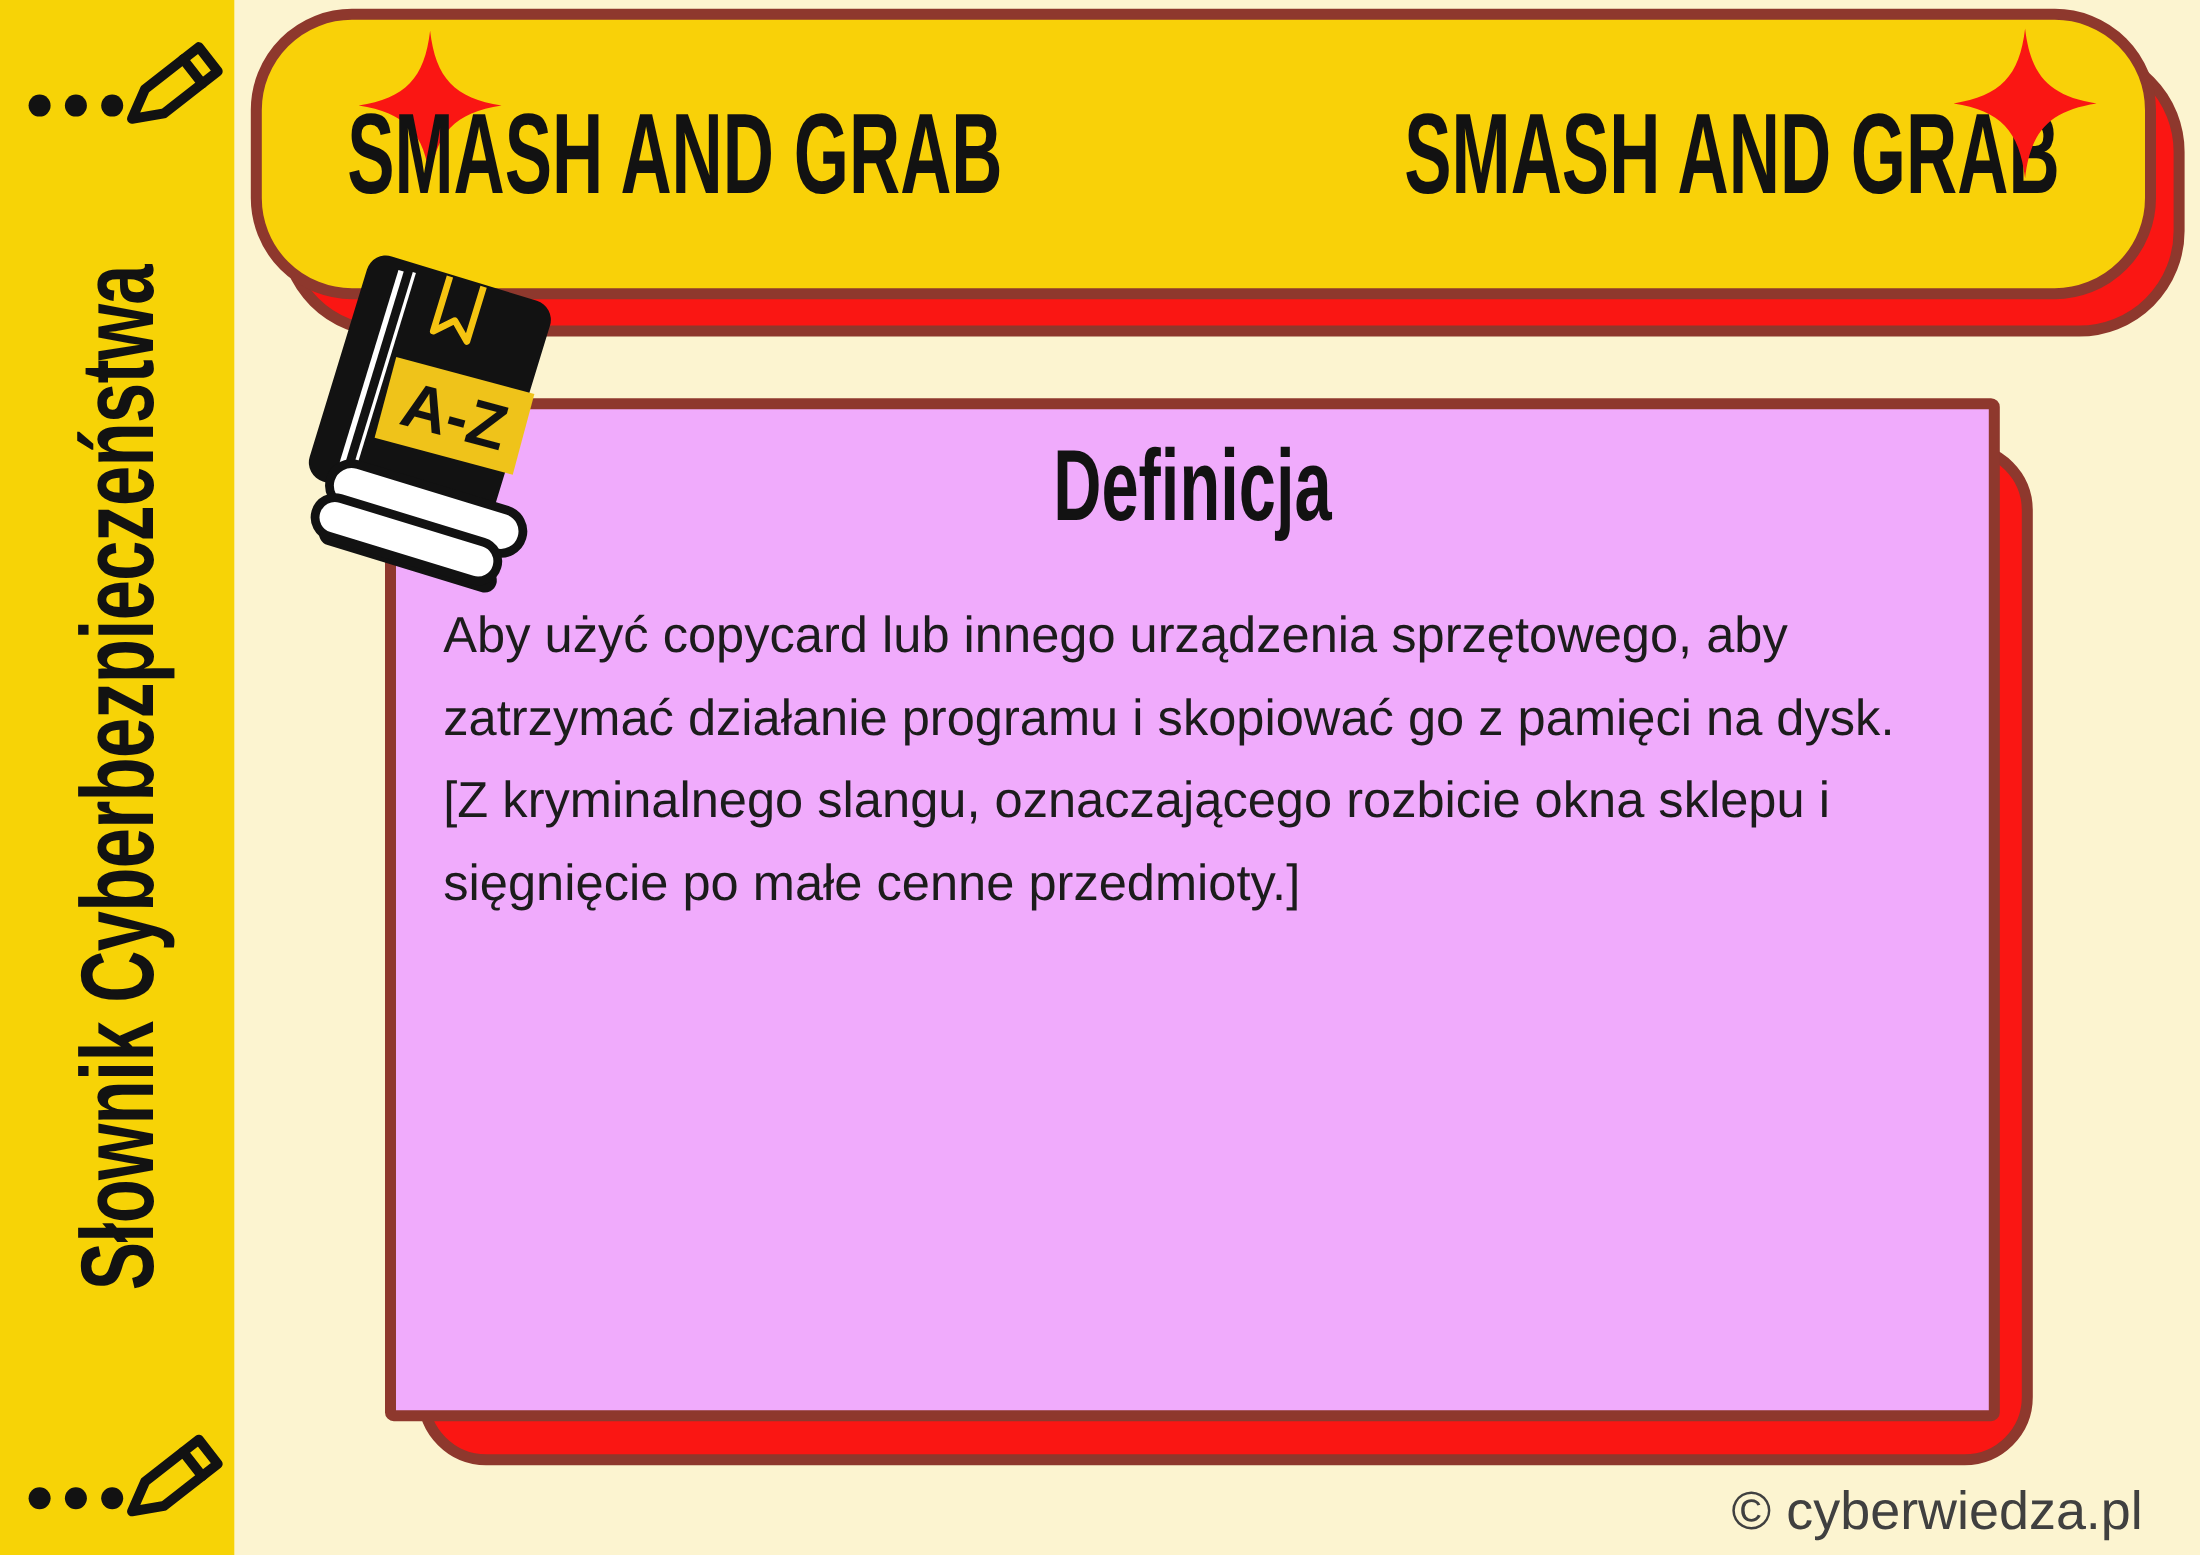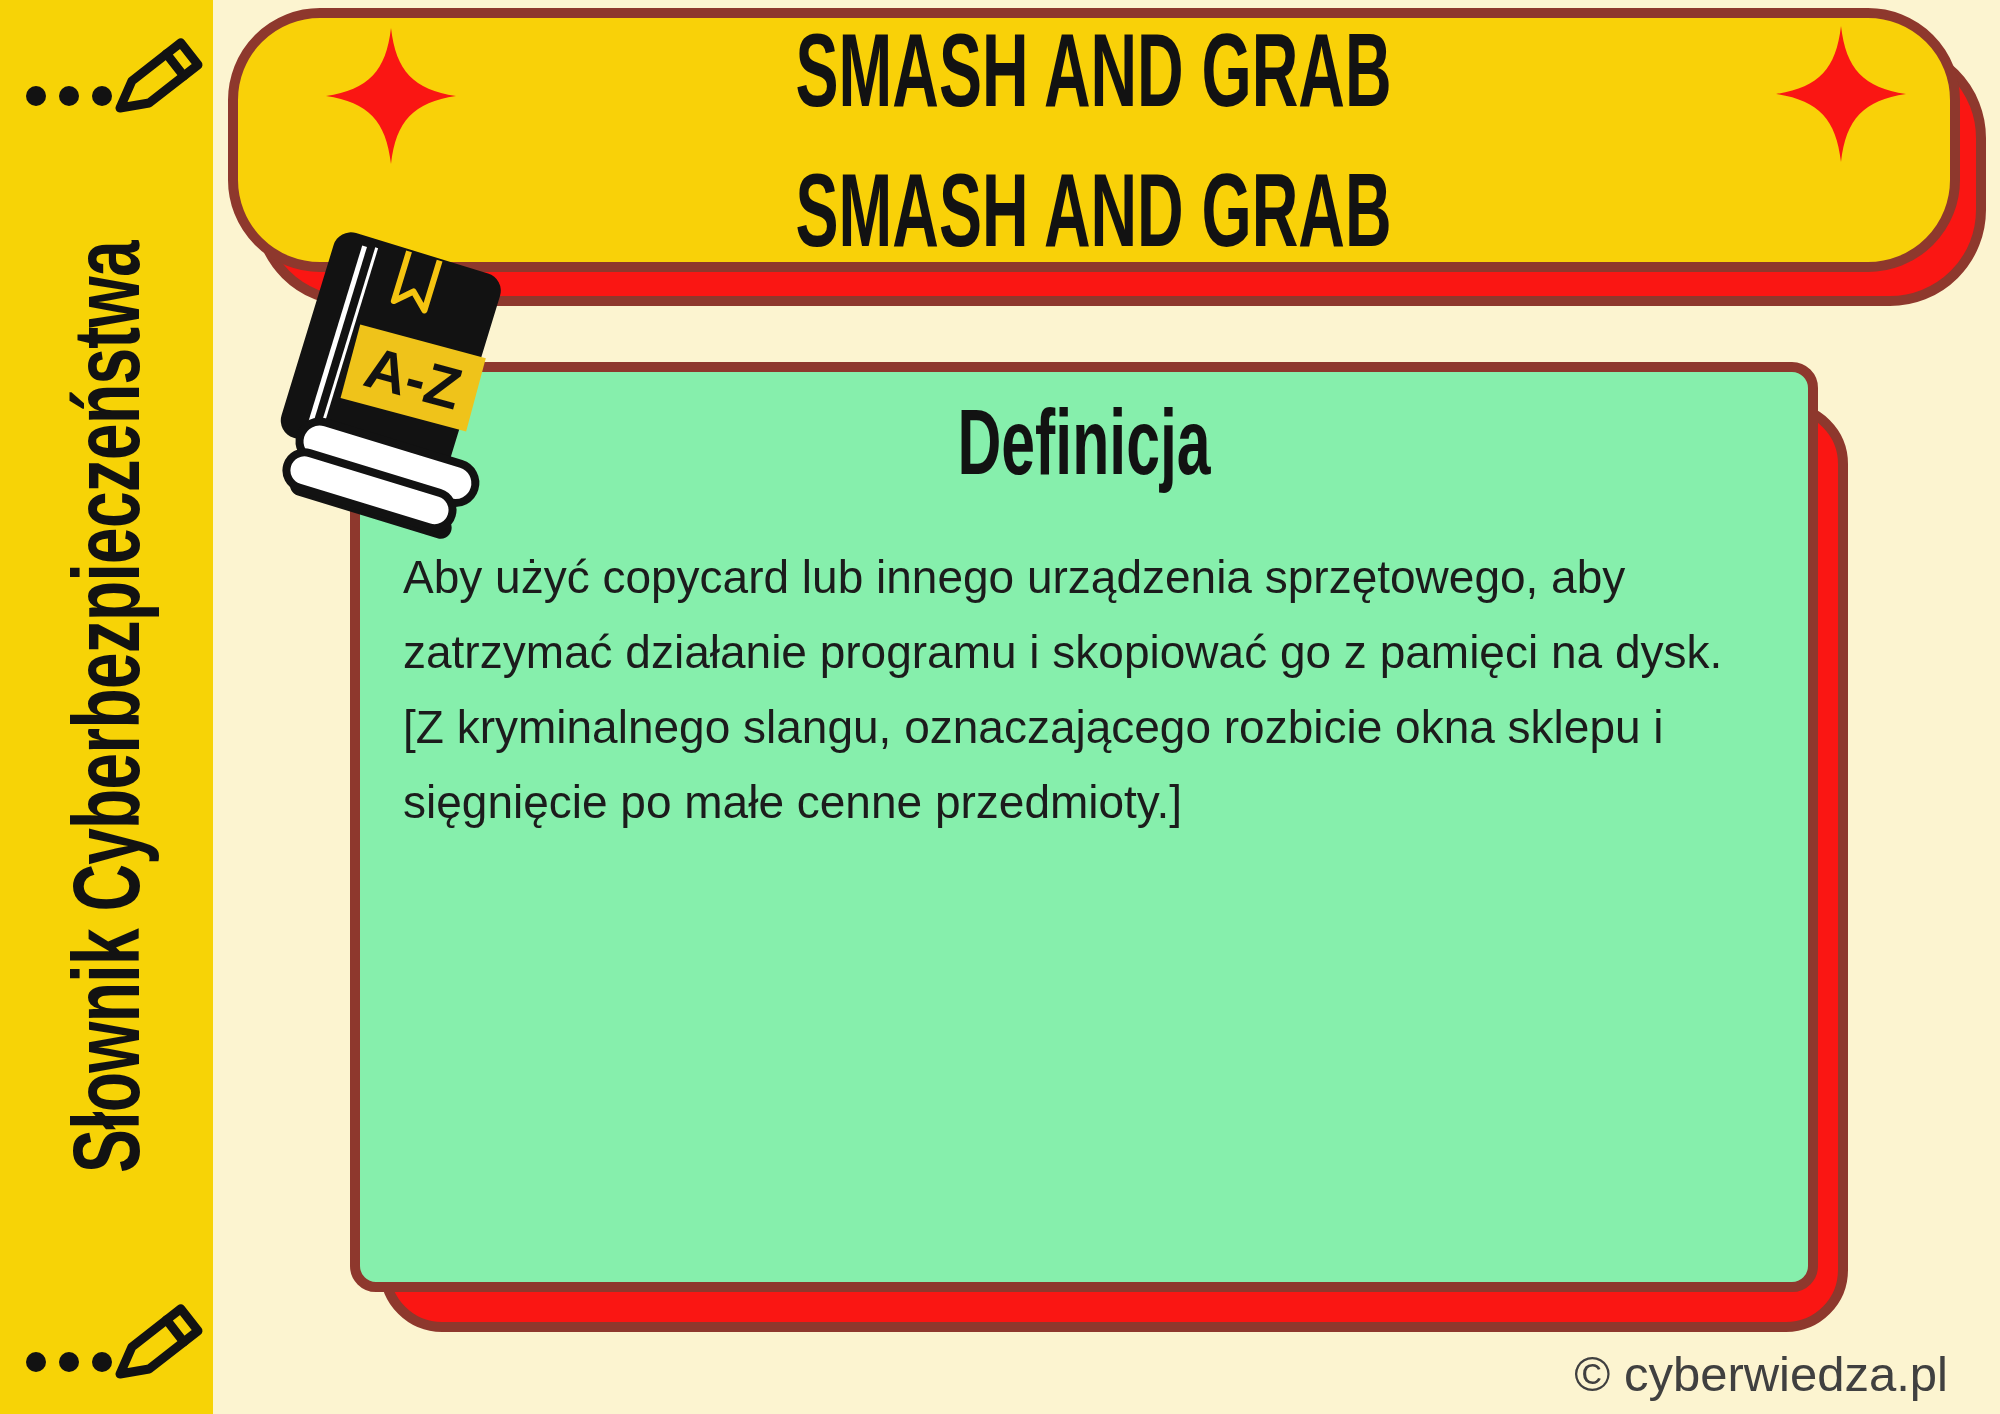--- a/index.html
+++ b/index.html
@@ -19,30 +19,30 @@
     transform:translate(-50%,-50%) rotate(-90deg) scaleX(0.70);
     white-space:nowrap;font-weight:bold;font-size:94px;letter-spacing:-1px;color:#121212;
   }
   
   .sticker{position:absolute;}
   .sticker .shadow{position:absolute;background:#FA1613;border:10px solid #8E382D;}
   .sticker .face{position:absolute;inset:0;border:10px solid #8E382D;}
   
   .banner{left:228px;top:8px;width:1732px;height:264px;z-index:1;}
   .banner .shadow{left:26px;top:34px;right:-26px;bottom:-34px;border-radius:96px;}
-  .banner .face{background:#F9D108;border-radius:92px;display:flex;flex-direction:column;align-items:center;justify-content:center;}
+  .banner .face{background:#F9D108;border-radius:92px;display:flex;flex-direction:row;align-items:center;justify-content:center;}
   .banner-title{font-weight:bold;font-size:104px;line-height:1;transform:scaleX(0.62);white-space:nowrap;}
   .banner-divider{width:1570px;height:6px;background:#121212;margin:16px 0 20px 0;}
   .sparkle{position:absolute;width:130px;height:136px;}
   .sparkle.left{left:88px;top:10px;}
   .sparkle.right{left:1538px;top:8px;}
   
   .card{left:350px;top:362px;width:1468px;height:930px;z-index:2;}
   .card .shadow{left:30px;top:40px;right:-30px;bottom:-40px;border-radius:62px;}
-  .card .face{background:#86efac;border-radius:26px;}
+  .card .face{background:#f0abfc;border-radius:8px;}
   .card-heading{margin-top:24px;text-align:center;font-weight:bold;font-size:92px;line-height:1;transform:scaleX(0.66);white-space:nowrap;}
   .card-body{
     margin:52px auto 0 auto;width:1362px;
     font-size:46px;line-height:75px;color:#1c1c1c;
   }
   
   .skrot{left:1338px;top:332px;width:614px;height:132px;z-index:3;}
   .skrot .shadow{left:-6px;top:22px;right:-16px;bottom:-18px;border-radius:48px;border-width:9px;}
   .skrot .face{background:#F9D108;border-radius:44px;border-width:9px;display:flex;flex-direction:column;align-items:center;}
   .skrot-label{margin-top:6px;font-weight:bold;font-size:48px;line-height:1.1;transform:scaleX(0.68);white-space:nowrap;}

